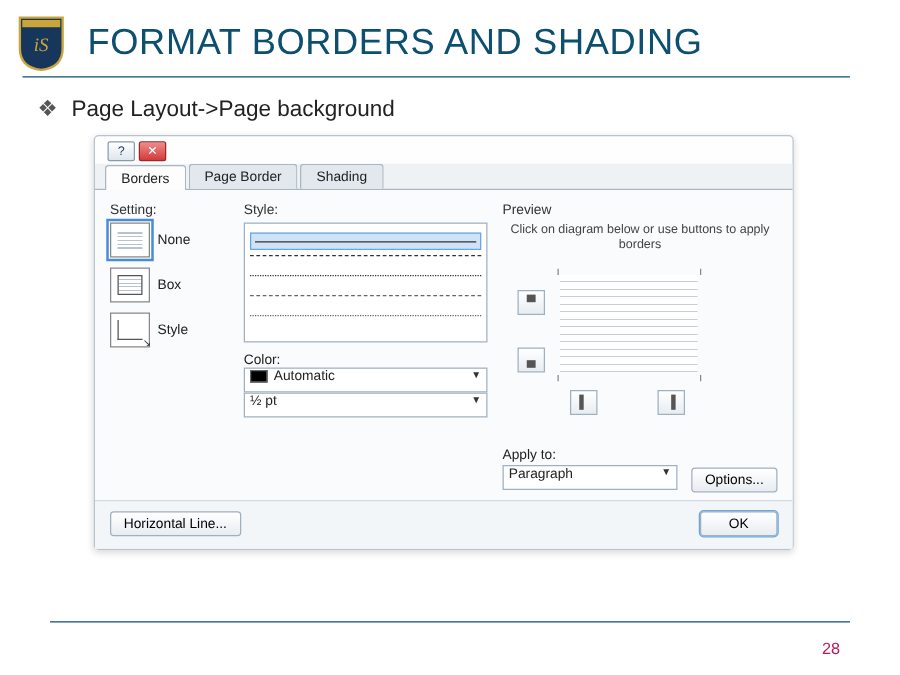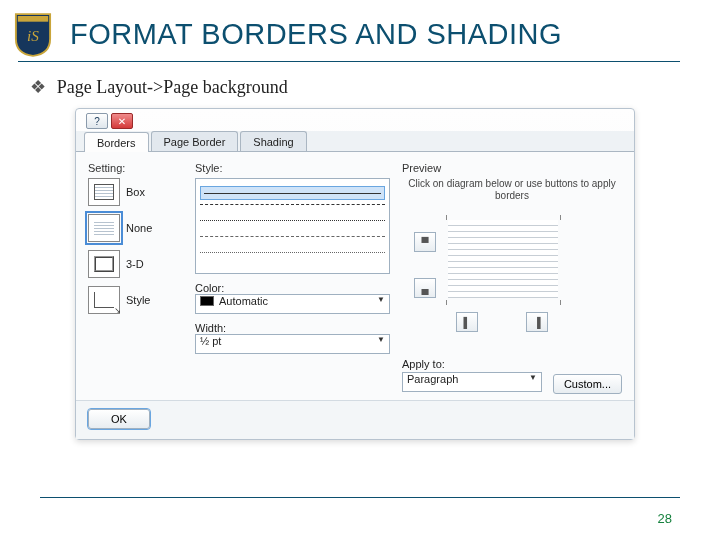--- a/index.html
+++ b/index.html
@@ -26,21 +26,20 @@
     font-size: 29px;
     color: #0c4f6f;
     letter-spacing: 0.5px;
     font-weight: 400;
   }
   .rule1 { border: 0; border-top: 1px solid #0c4f6f; margin: 4px 40px 0 18px; }
   .bullet-line {
     padding: 14px 16px 10px 30px;
     font-size: 18px;
     color: #222;
-    font-family: Liberation Serif, serif;
   }
   .bullet-diamond { color: #555; margin-right: 6px; }
   .dialog-wrap {
     margin: 0 55px 0 75px;
   }
   .dialog {
     width: 560px;
     background: linear-gradient(#fefefe,#f4f6f8);
     border: 1px solid #b7c3cf;
     border-radius: 4px;
@@ -196,21 +195,21 @@
   .ok-btn, .cancel-btn {
     border:1px solid #9fb0c0; background:linear-gradient(#fff,#e8edf1);
     padding:3px 22px; font-size:11px; cursor:pointer; border-radius:3px;
   }
   .ok-btn { outline:1px solid #6aa6e0; }
   .slide-footer-rule {
     position:absolute; left:40px; right:40px; bottom:34px;
     border:0; border-top:1px solid #0c4f6f;
   }
   .page-num {
-    position:absolute; right:48px; bottom:14px; font-size:13px; color:#15803d;
+    position:absolute; right:48px; bottom:14px; font-size:13px; color:#be185d;
   }
 </style>
 </head>
 <body>
 
 <svg class="logo" viewBox="0 0 40 48">
   <path d="M2 2 H38 V28 Q38 44 20 46 Q2 44 2 28 Z" fill="#16365c" stroke="#c9a53a" stroke-width="2"></path>
   <path d="M4 4 H36 V10 H4 Z" fill="#c9a53a"></path>
   <text x="20" y="30" text-anchor="middle" font-size="16" fill="#c9a53a" font-family="serif" font-style="italic">iS</text>
 </svg>
@@ -240,36 +239,30 @@
       <div class="tab">Page Border</div>
       <div class="tab">Shading</div>
     </div>
 
     <div class="dlg-body">
 
       <div class="col col-setting">
         <div class="col-title">Setting:</div>
 
         <div class="setting-item">
+          <div class="setting-thumb selected">
+              <div class="thumb-inner"></div>
+            </div>
+          <span class="setting-label">None</span>
+        </div>
+        <div class="setting-item">
           <div class="setting-thumb thumb-box">
               <div class="thumb-inner"></div>
             </div>
           <span class="setting-label">Box</span>
-        </div>
-        <div class="setting-item">
-          <div class="setting-thumb selected">
-              <div class="thumb-inner"></div>
-            </div>
-          <span class="setting-label">None</span>
-        </div>
-        <div class="setting-item">
-          <div class="setting-thumb thumb-3d">
-              <div class="thumb-inner"></div>
-            </div>
-          <span class="setting-label">3-D</span>
         </div>
         <div class="setting-item">
           <div class="setting-thumb thumb-custom">
               <div class="thumb-inner"></div>
               <span class="thumb-arrow">↘</span>
             </div>
           <span class="setting-label">Style</span>
         </div>
       </div>
 
@@ -285,21 +278,20 @@
 
         <div class="field-label">Color:</div>
         <div class="dropdown">
           <span style="display:flex;align-items:center;gap:5px;">
             <span class="dd-swatch"></span>
             <span>Automatic</span>
           </span>
           <span class="dd-arrow">▼</span>
         </div>
 
-        <div class="field-label">Width:</div>
         <div class="dropdown">
           <span>½ pt</span>
           <span class="dd-arrow">▼</span>
         </div>
       </div>
 
       <div class="col col-preview">
         <div class="col-title">Preview</div>
         <div class="preview-text">Click on diagram below or use buttons to apply borders</div>
         <div class="preview-box">
@@ -312,27 +304,28 @@
           <div class="pv-btn pv-bot">▄</div>
           <div class="pv-btn pv-left">▌</div>
           <div class="pv-btn pv-right">▐</div>
         </div>
         <div class="apply-row">
           <div class="field-label">Apply to:</div>
           <div class="dropdown apply-dd">
             <span>Paragraph</span>
             <span class="dd-arrow">▼</span>
           </div>
-          <button class="options-btn">Custom...</button>
+          <button class="options-btn">Options...</button>
         </div>
       </div>
 
     </div>
 
     <div class="dlg-footer">
+      <button class="hline-btn">Horizontal Line...</button>
       <div class="right-btns">
         <button class="ok-btn">OK</button>
       </div>
     </div>
 
   </div>
 </div>
 
 <hr class="slide-footer-rule">
 <div class="page-num">28</div>

